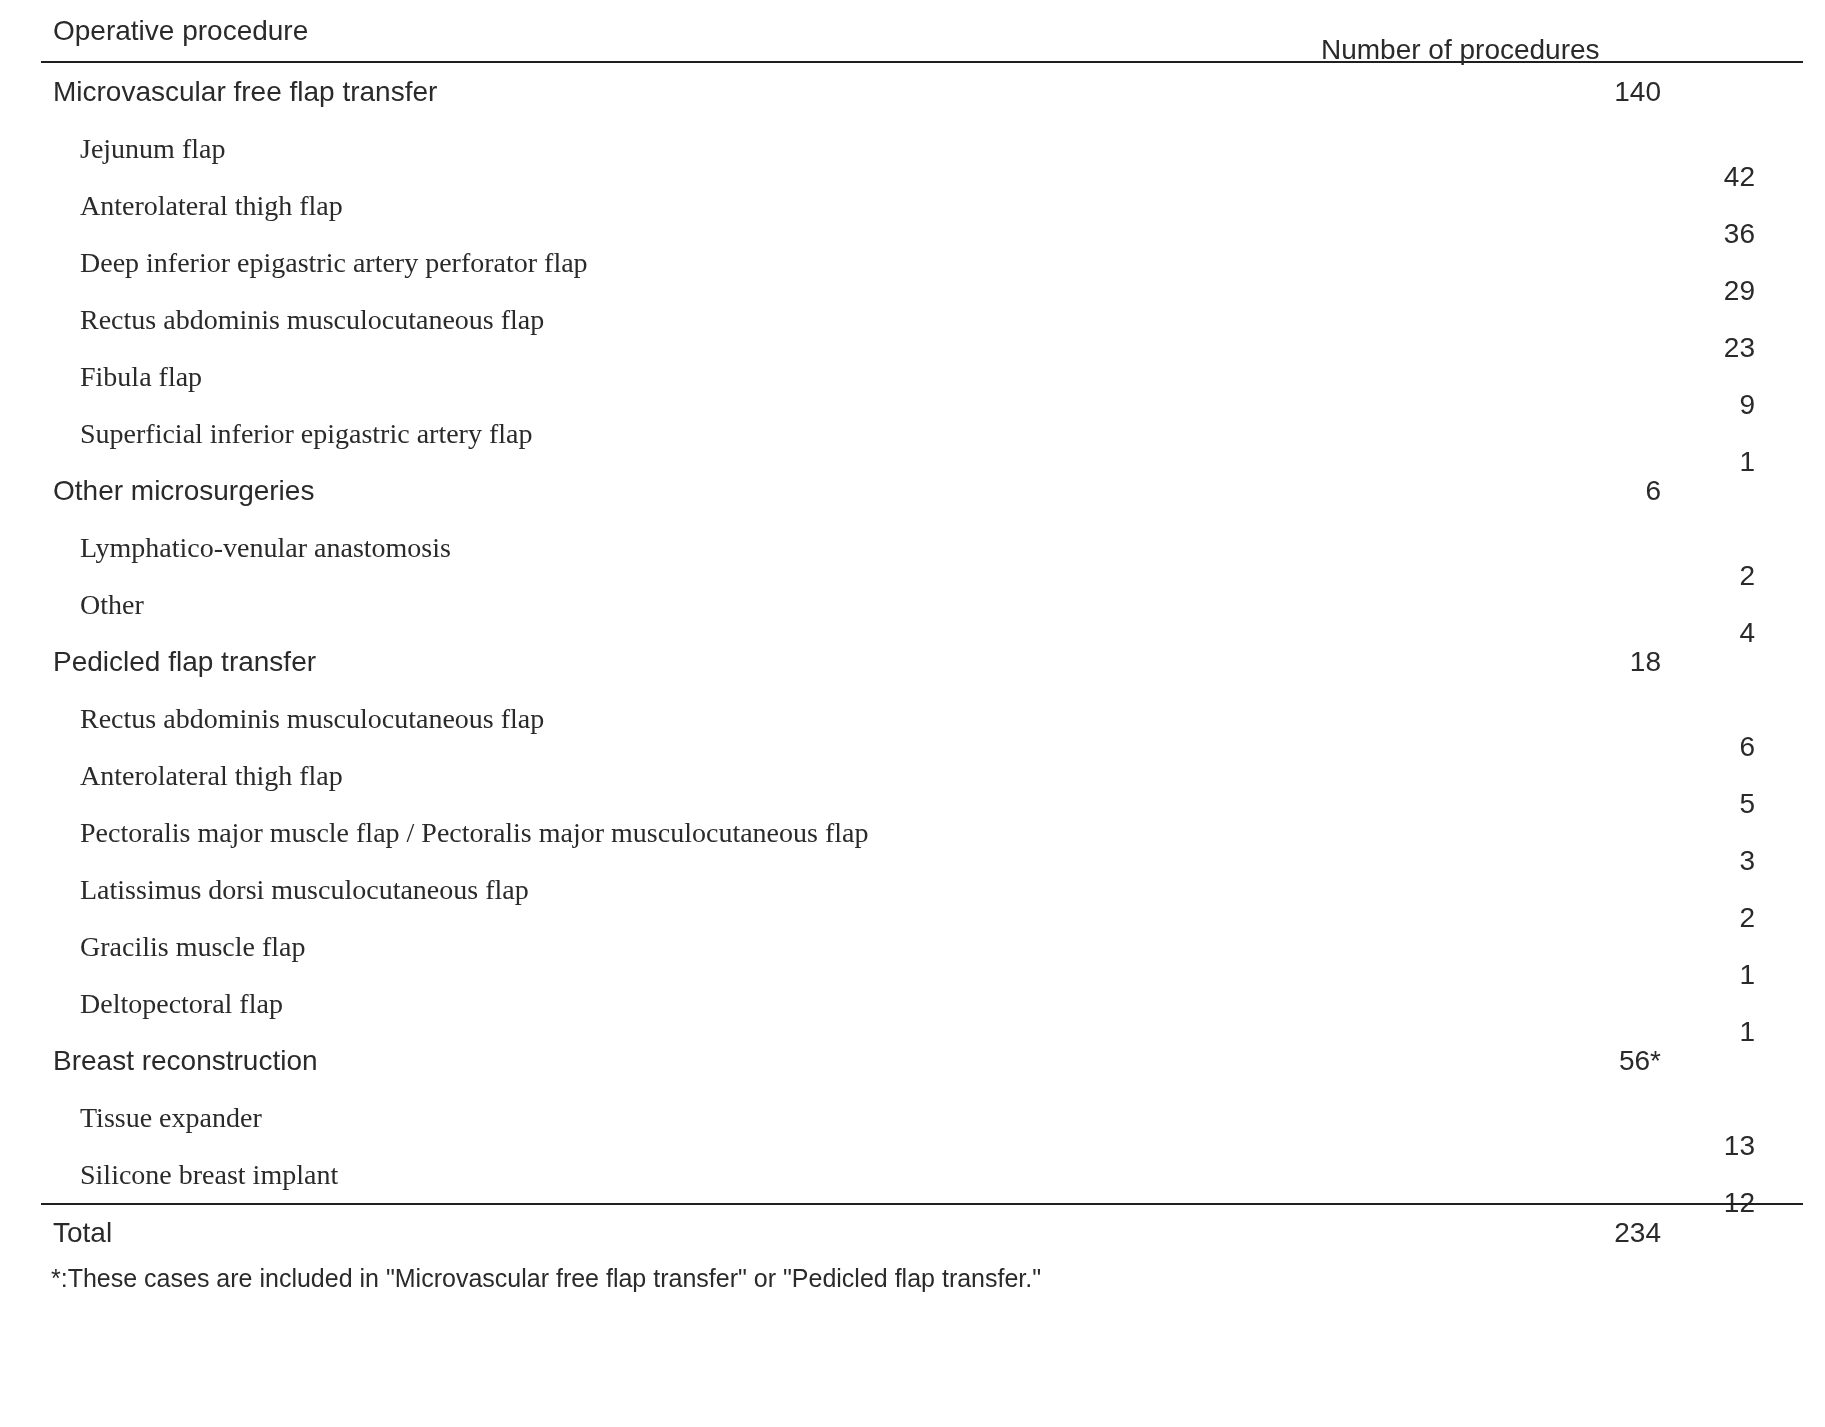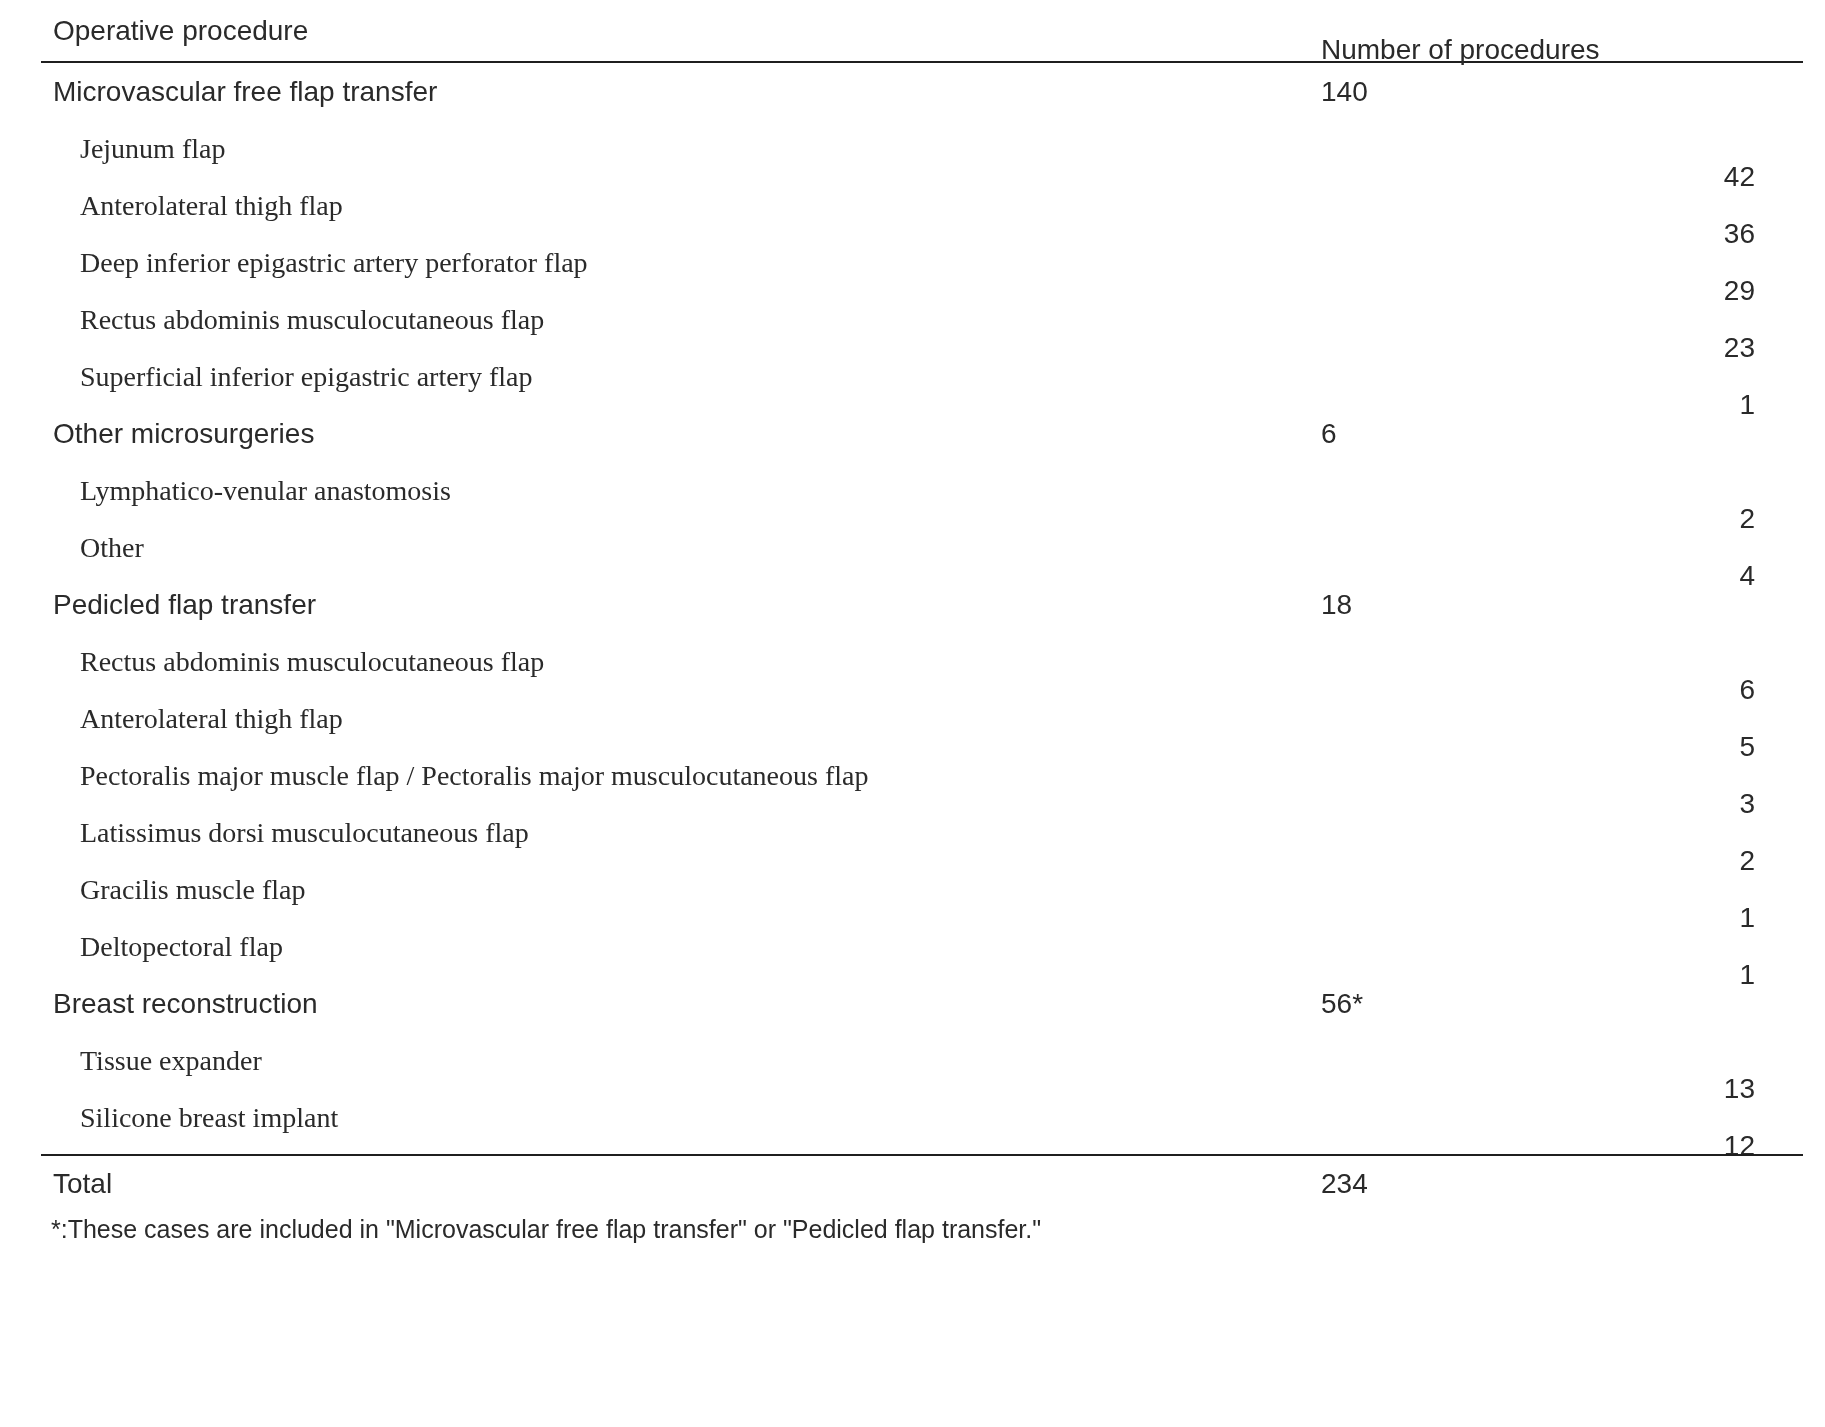--- a/index.html
+++ b/index.html
@@ -61,35 +61,34 @@
   .row.sub .label {
     left: 39px;
     font-family: Liberation Serif, serif;
   }
   .row .value-group {
     position: absolute;
     left: 1280px;
     width: 340px;
     top: 50%;
     transform: translateY(-50%);
-    text-align: left;
+    text-align: right;
     white-space: nowrap;
   }
   .row .value-sub {
     position: absolute;
     right: 48px;
     top: 50%;
     transform: translateY(-50%);
     text-align: right;
     white-space: nowrap;
     margin-top: 28px;
   }
   .row.total {
     border-top: 2px solid #1f1f1f;
-    margin-top: 8px;
   }
   .footnote {
     position: relative;
     margin-top: 4px;
     padding-left: 10px;
     font-size: 25px;
     white-space: nowrap;
   }
 </style>
 </head>
@@ -121,20 +120,25 @@
     <span class="label">Deep inferior epigastric artery perforator flap</span>
 
     <span class="value-sub">29</span>
   </div>
         <div class="row sub">
     <span class="label">Rectus abdominis musculocutaneous flap</span>
 
     <span class="value-sub">23</span>
   </div>
         <div class="row sub">
+    <span class="label">Fibula flap</span>
+
+    <span class="value-sub">9</span>
+  </div>
+        <div class="row sub">
     <span class="label">Superficial inferior epigastric artery flap</span>
 
     <span class="value-sub">1</span>
   </div>
         <div class="row group">
     <span class="label">Other microsurgeries</span>
     <span class="value-group">6</span>
 
   </div>
         <div class="row sub">

